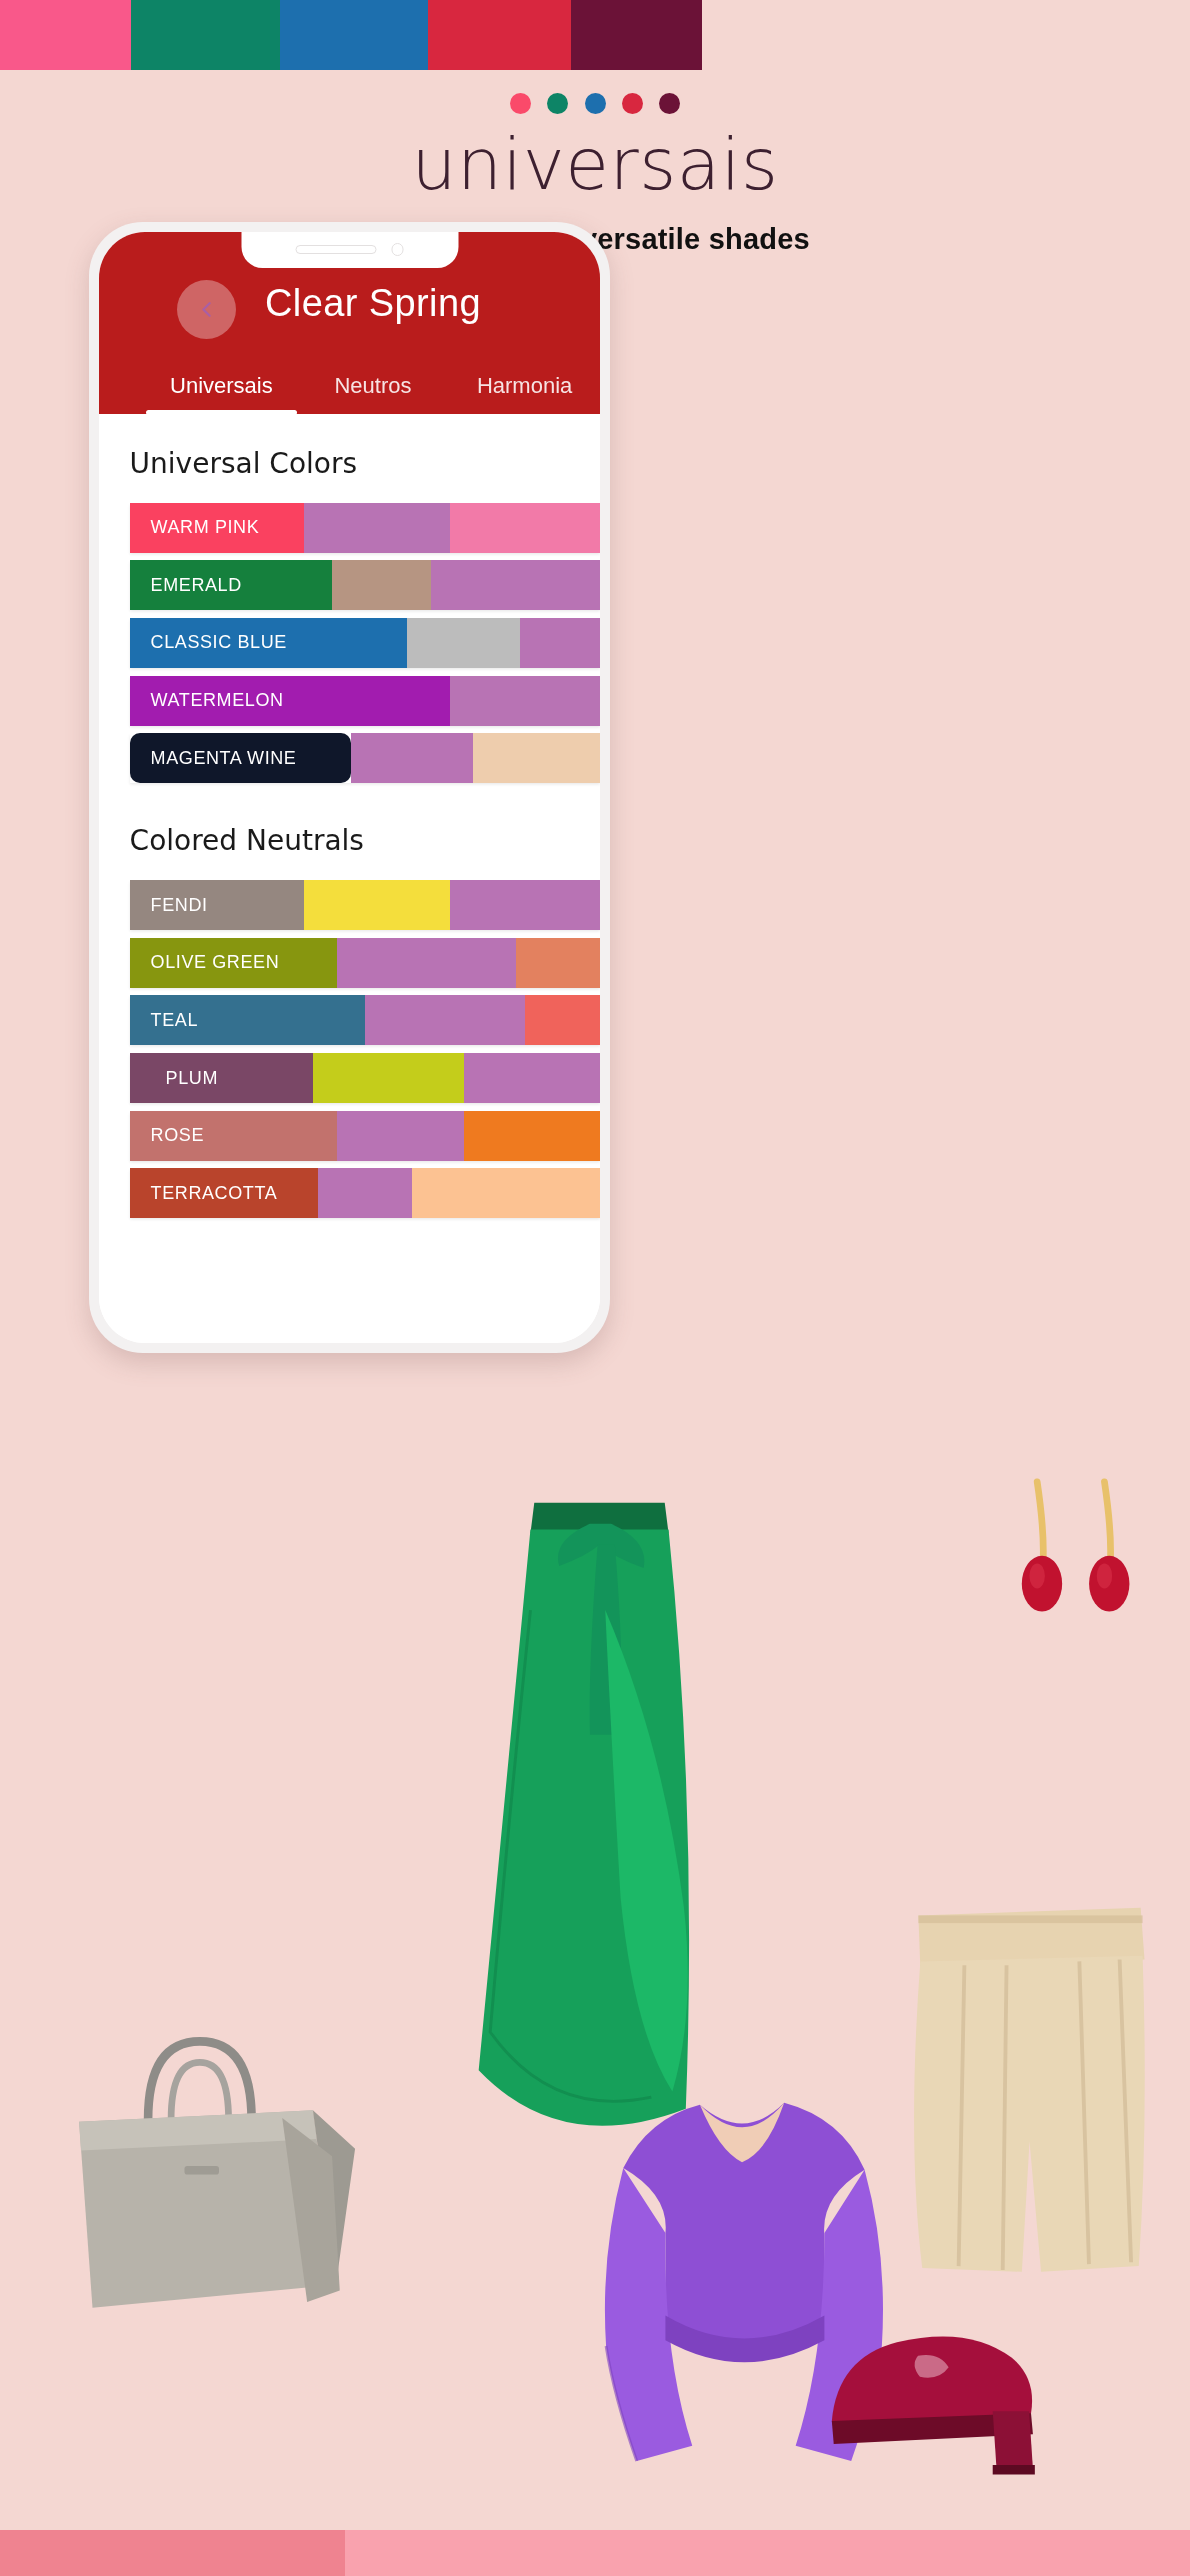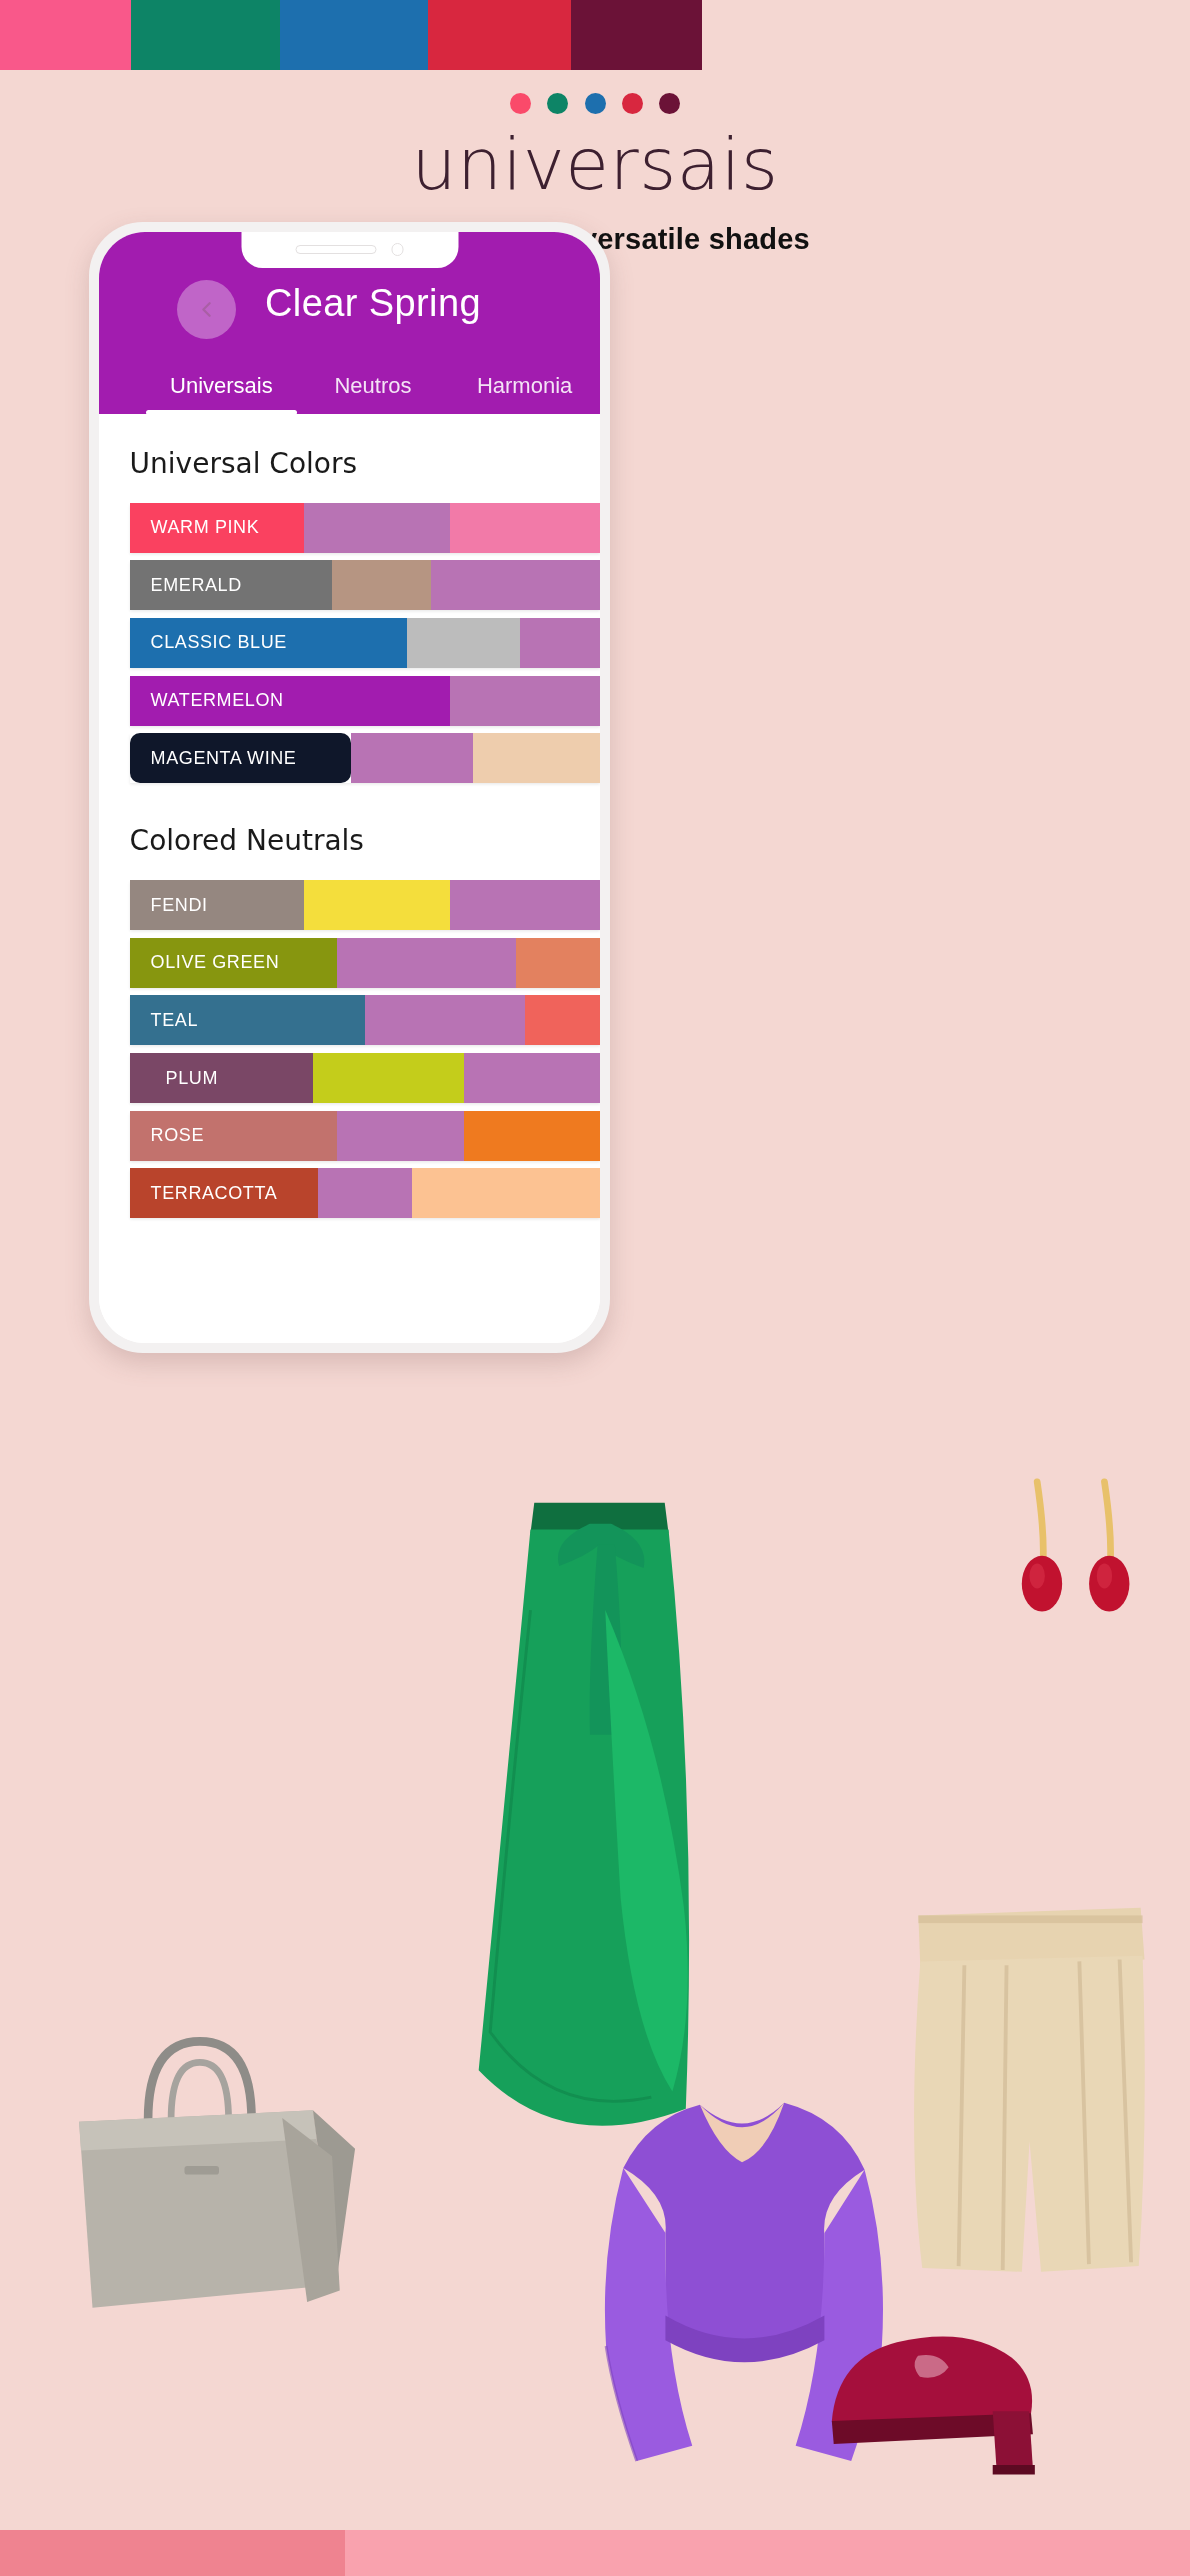--- a/index.html
+++ b/index.html
@@ -163,21 +163,21 @@
 </div>
 
 <div class="phone">
   <div class="phone-inner">
 
     <div class="notch">
       <div class="speaker"></div>
       <div class="camera"></div>
     </div>
 
-    <div class="app-header" style="background: #a21caf; padding-left: 47px;">
+    <div class="app-header" style="background: #b91c1c; padding-left: 47px;">
       <div class="nav-row">
         <div class="back-btn">
           <svg width="25" height="25" viewBox="0 0 24 24" fill="none" stroke="#a95fa5" stroke-width="2.2" stroke-linecap="round" stroke-linejoin="round">
             <polyline points="15 18 9 12 15 6"></polyline>
           </svg>
         </div>
         <div class="screen-title">Clear Spring</div>
       </div>
       <div class="tabs">
         <div class="tab active">Universais</div>
@@ -189,21 +189,21 @@
     <div class="app-body">
       <div>
         <div class="section-title">Universal Colors</div>
         <div class="swatch-list" id="rows-universal">
             <div class="swatch-row">
               <div class="seg main" style="background: rgb(250, 65, 96); width: 37%;">WARM PINK</div>
               <div class="seg" style="background: rgb(184, 115, 180); width: 31%;"></div>
               <div class="seg" style="background: rgb(242, 122, 168); width: 32%;"></div>
             </div>
             <div class="swatch-row">
-              <div class="seg main" style="background: #737373; width: 43%;">EMERALD</div>
+              <div class="seg main" style="background: #15803d; width: 43%;">EMERALD</div>
               <div class="seg" style="background: rgb(182, 149, 130); width: 21%;"></div>
               <div class="seg" style="background: rgb(184, 115, 180); width: 36%;"></div>
             </div>
             <div class="swatch-row">
               <div class="seg main" style="background: rgb(29, 111, 174); width: 59%;">CLASSIC BLUE</div>
               <div class="seg" style="background: rgb(188, 188, 188); width: 24%;"></div>
               <div class="seg" style="background: rgb(184, 115, 180); width: 17%;"></div>
             </div>
             <div class="swatch-row">
               <div class="seg main" style="background: #a21caf; width: 68%;">WATERMELON</div>

